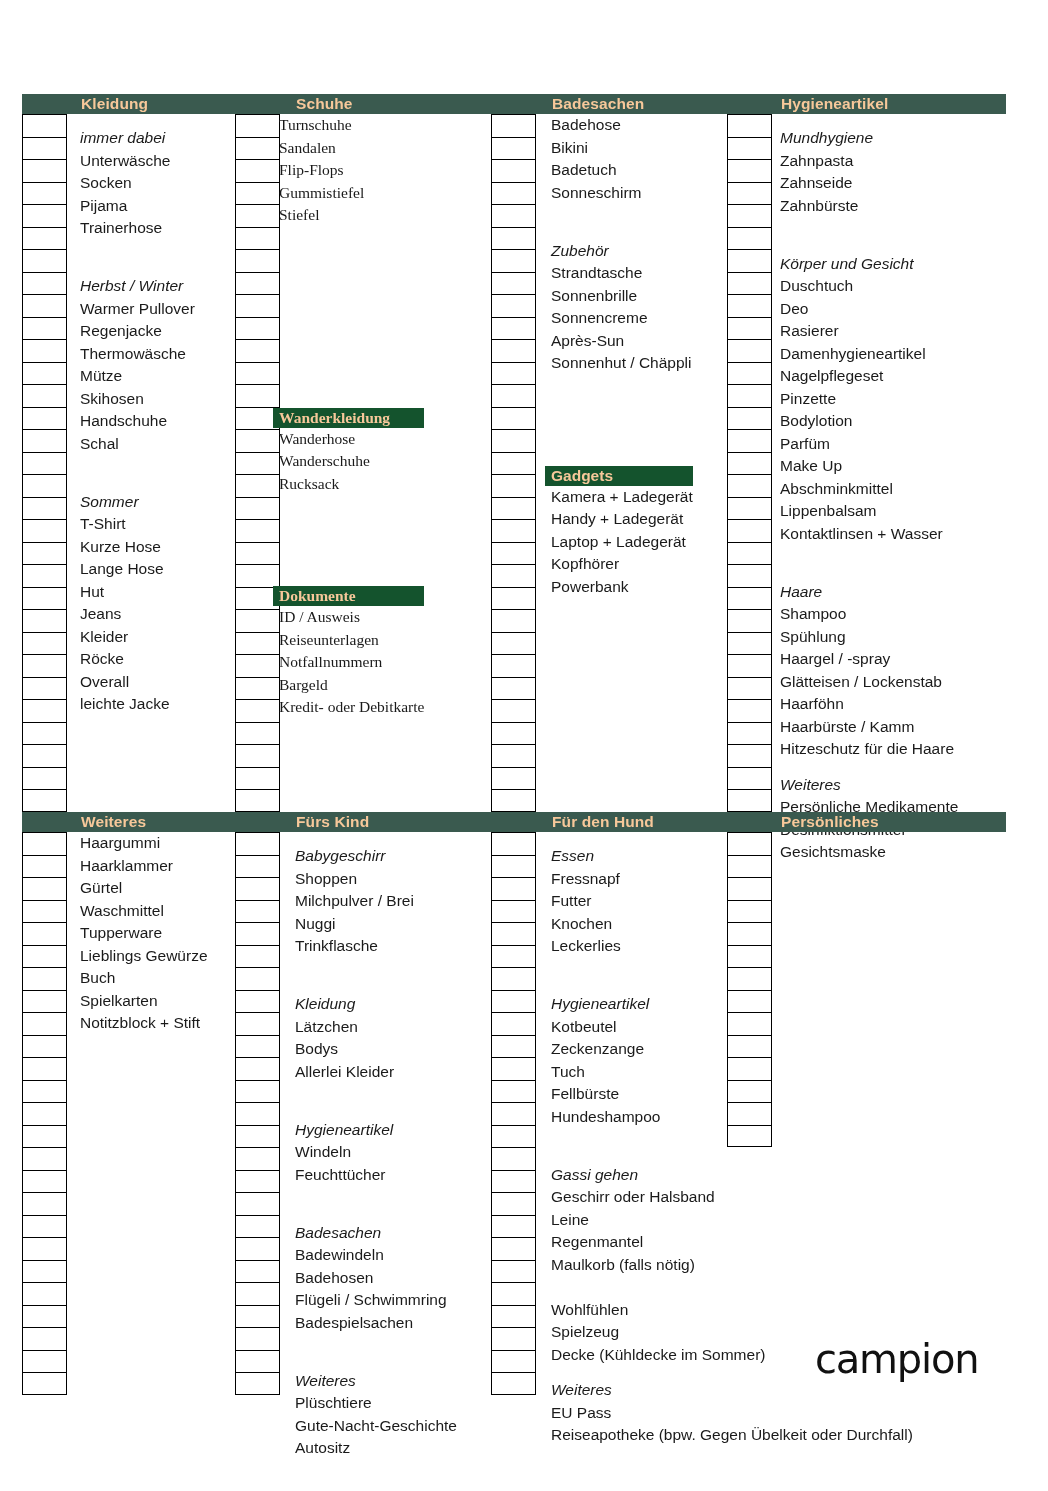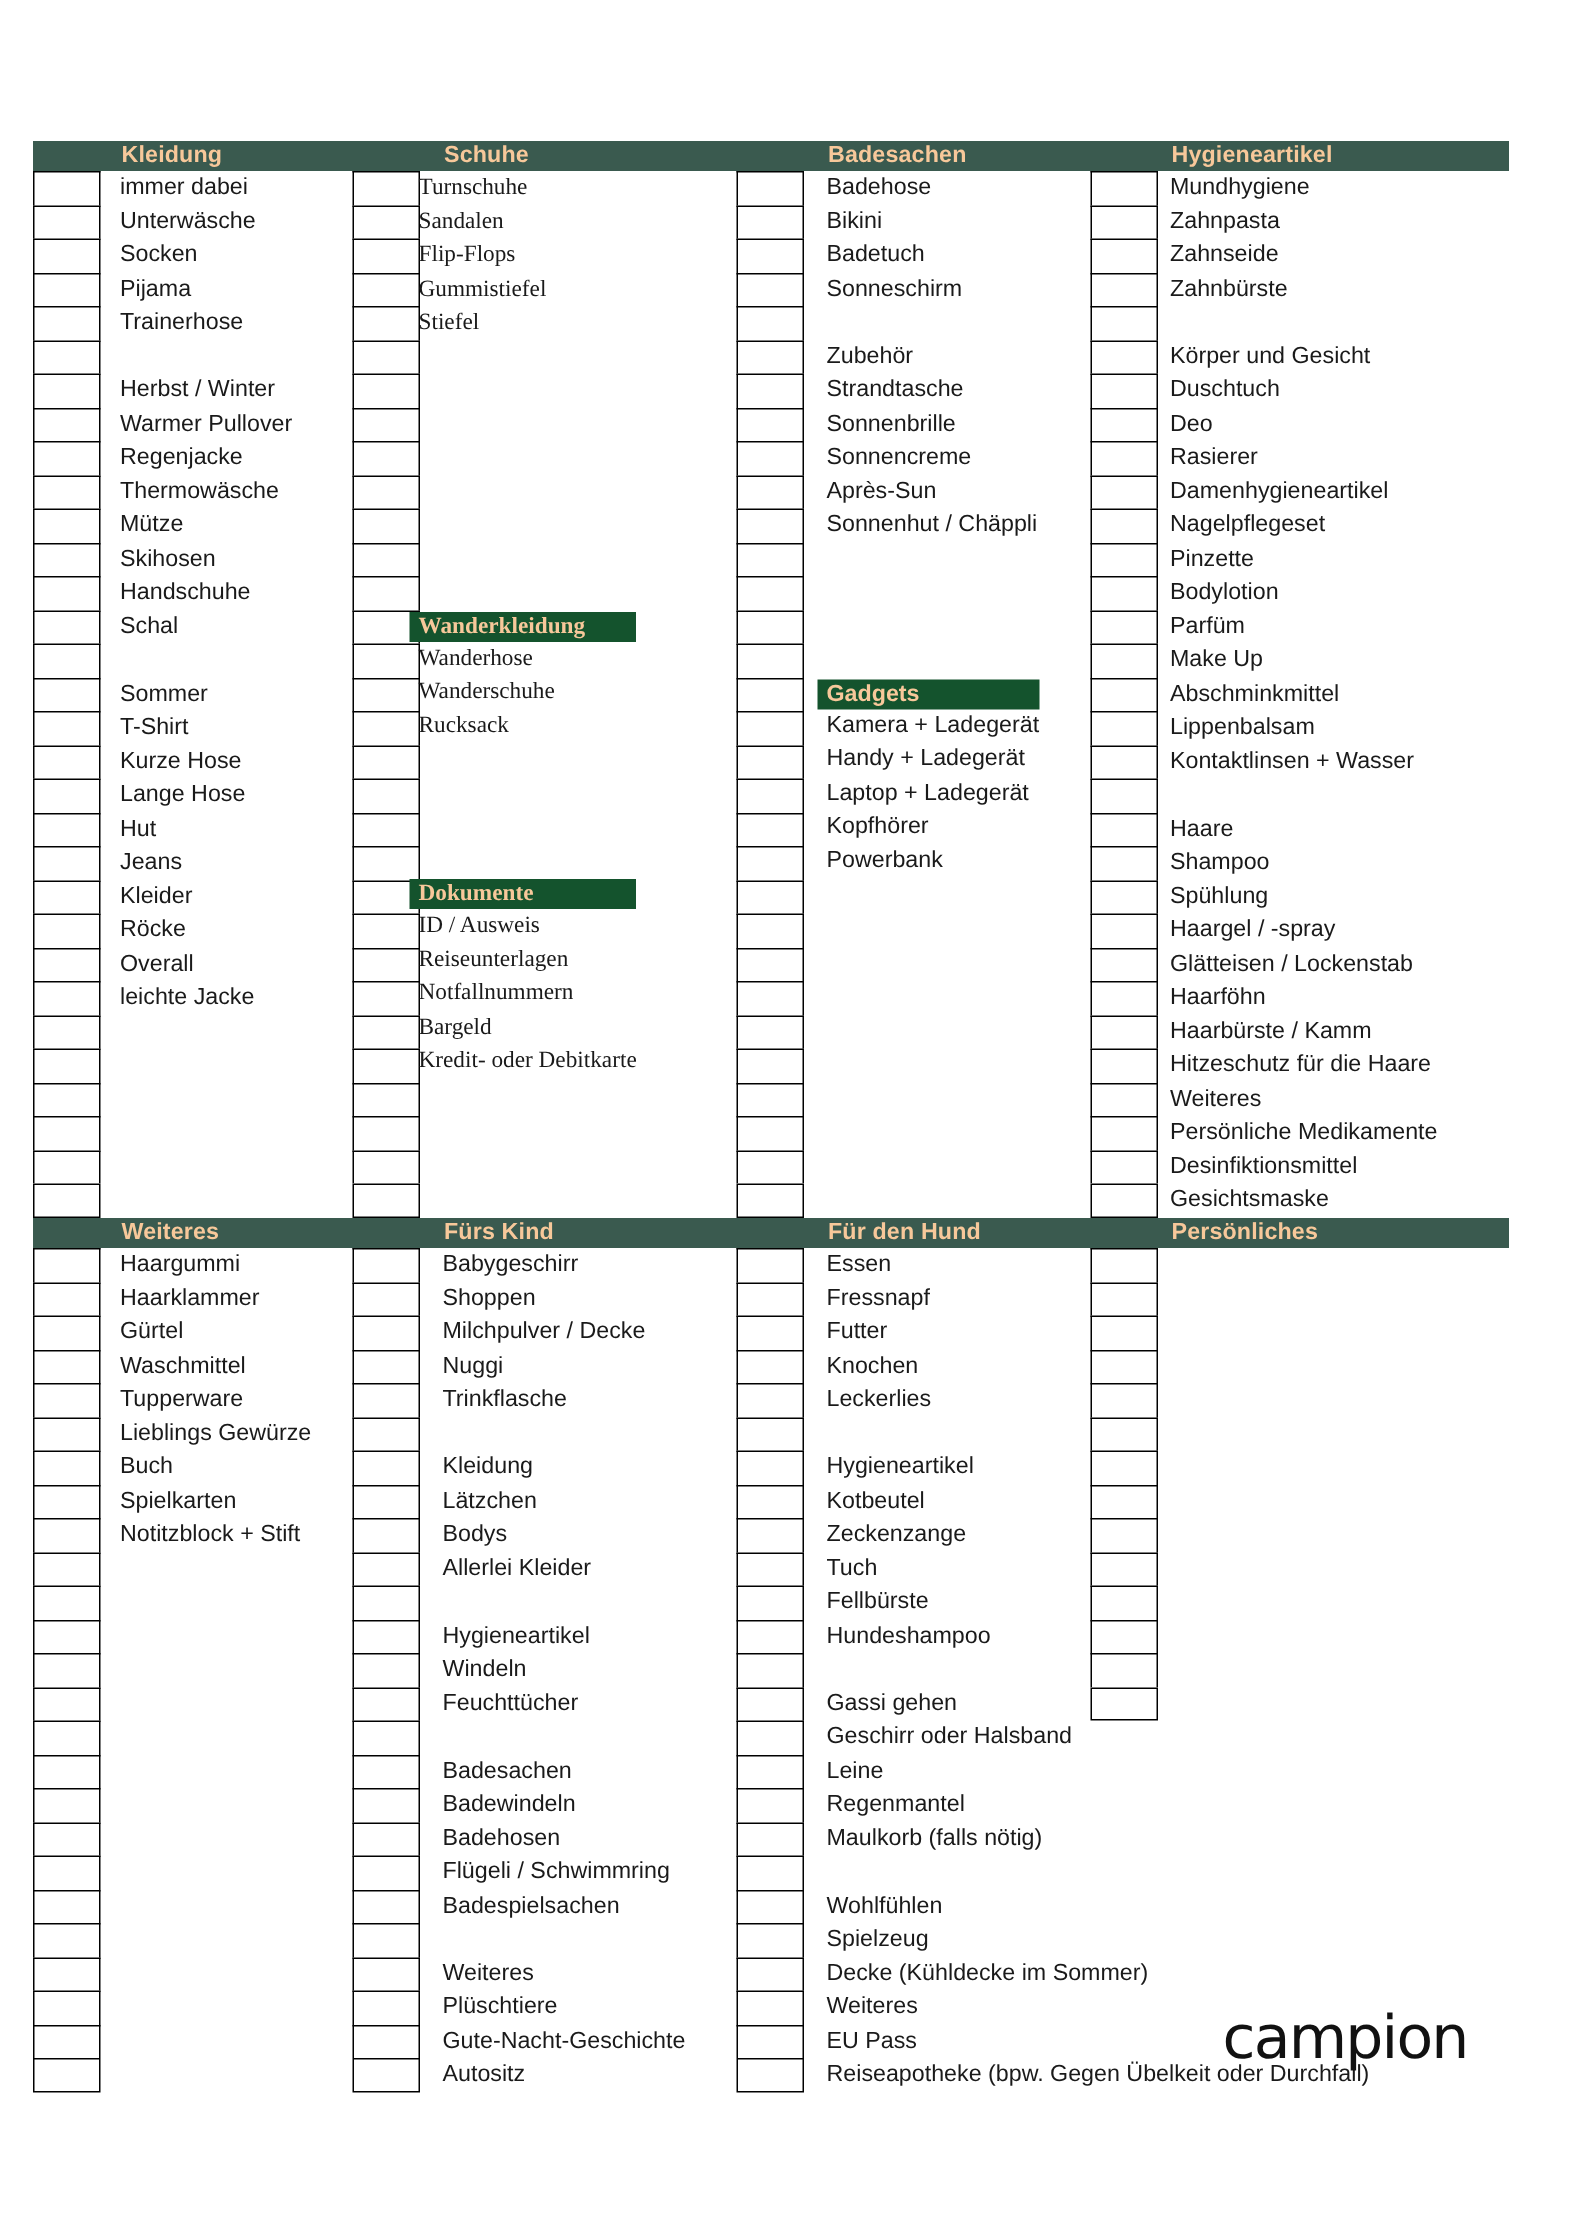--- a/index.html
+++ b/index.html
@@ -50,21 +50,21 @@
 
   
   .items{position:absolute;top:0;}
   .item{
     height:22.5px;
     line-height:22.5px;
     font-size:15.5px;
     color:#1a1a1a;
     white-space:nowrap;
   }
-  .item.sub{}
+  .item.sub{font-style:italic;margin-top:13px;}
   .item.blank{font-size:0;}
 
   
   .item.inlineband{
     background:#14532d;
     color:#f7c89a;
     font-weight:bold;
     font-style:normal;
     height:20px;
     line-height:20px;
@@ -426,21 +426,21 @@
             <div class="box"></div>
             <div class="box"></div>
             <div class="box"></div>
             <div class="box"></div>
             <div class="box"></div>
             <div class="box last"></div>
           </div>
           <div class="items" style="left: 273px;">
             <div class="item sub">Babygeschirr</div>
             <div class="item">Shoppen</div>
-            <div class="item">Milchpulver / Decke</div>
+            <div class="item">Milchpulver / Brei</div>
             <div class="item">Nuggi</div>
             <div class="item">Trinkflasche</div>
             <div class="item blank"></div>
             <div class="item sub">Kleidung</div>
             <div class="item">Lätzchen</div>
             <div class="item">Bodys</div>
             <div class="item">Allerlei Kleider</div>
             <div class="item blank"></div>
             <div class="item sub">Hygieneartikel</div>
             <div class="item">Windeln</div>

